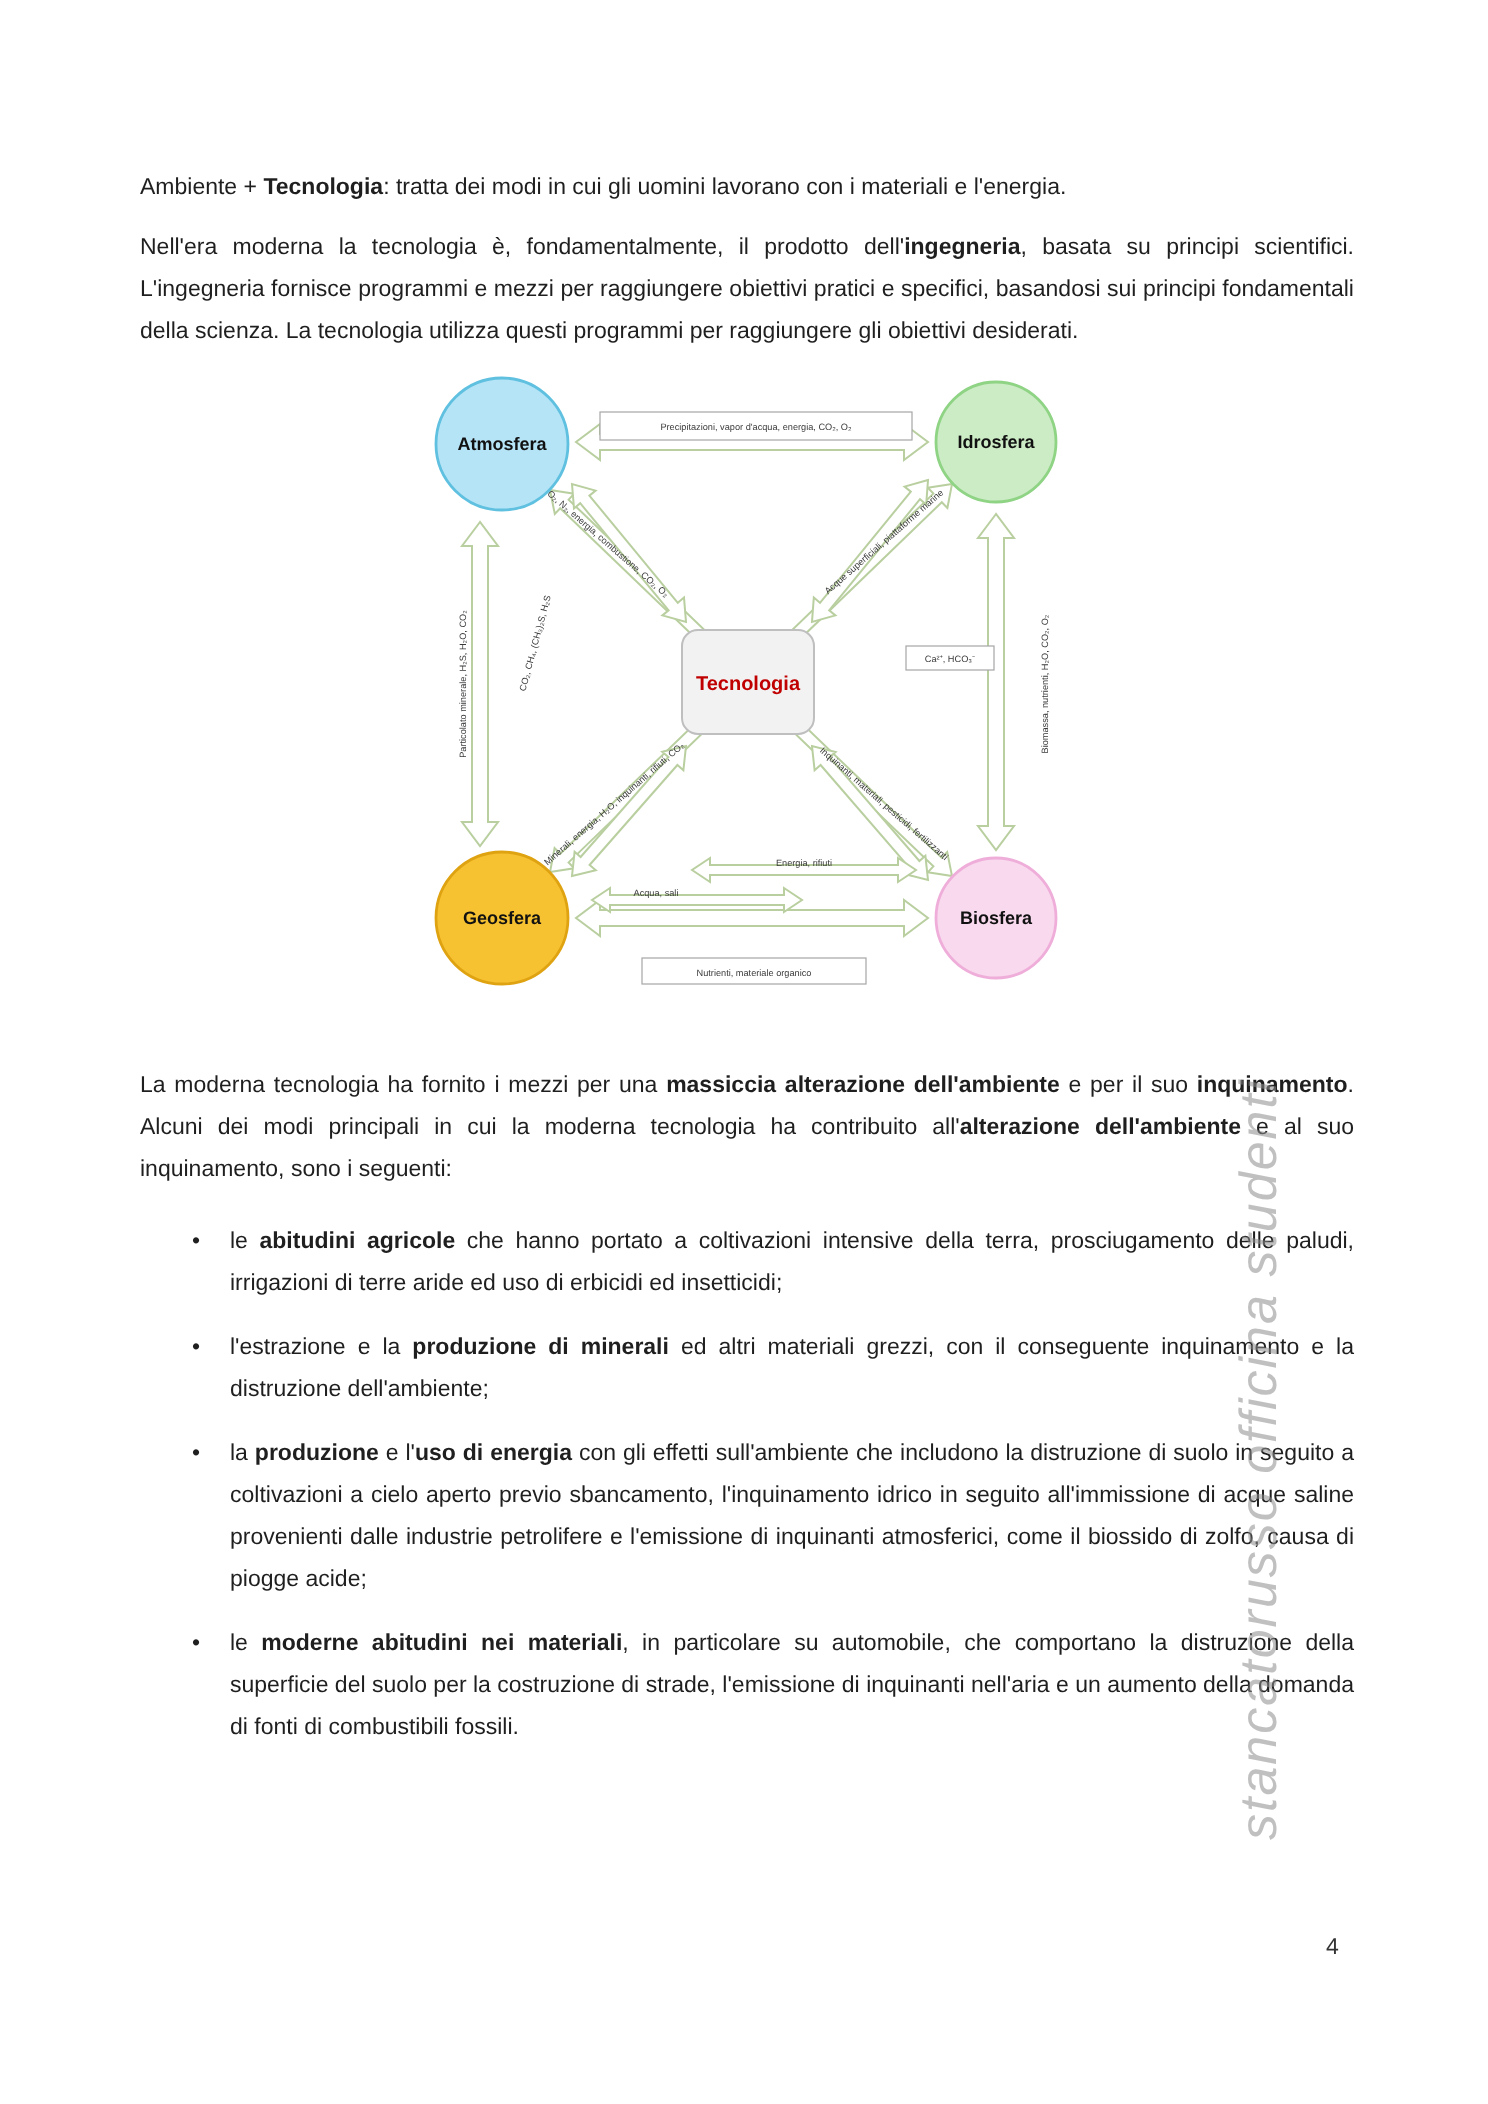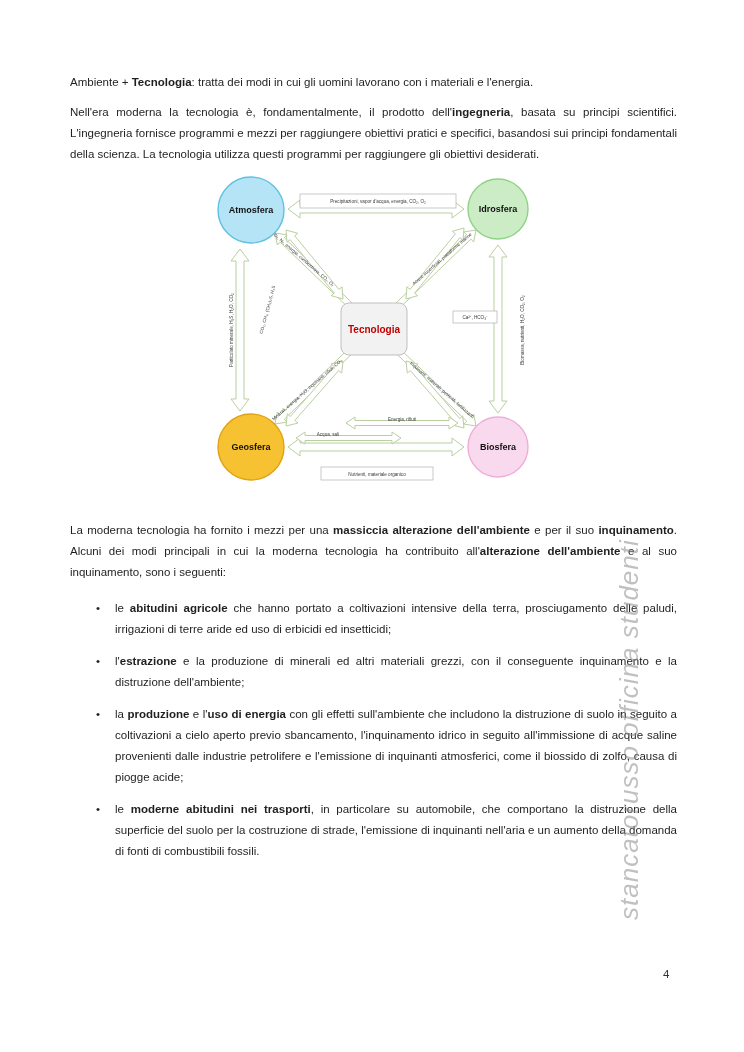--- a/index.html
+++ b/index.html
@@ -5,21 +5,21 @@
   * { box-sizing: border-box; }
   html, body { margin: 0; padding: 0; }
   body {
     width: 744px; height: 1052px;
     background: #ffffff;
     font-family: "Liberation Sans", sans-serif;
     position: relative;
     overflow: hidden;
   }
   .content {
-    position: absolute; left: 70px; top: 72px; width: 607px;
+    position: absolute; left: 70px; top: 84px; width: 607px;
     font-size: 11.5px; line-height: 21px; color: #1f1f1f;
     text-align: justify;
   }
   .para { margin: 0 0 9px 0; }
   .heading { font-weight: bold; margin: 0 0 10px 0; text-align: left; }
   .diagram-wrap { margin: 10px 0 8px 126px; width: 380px; }
   ul.bullets { margin: 15px 0 0 0; padding: 0 0 0 26px; list-style: none; }
   ul.bullets li { position: relative; padding-left: 19px; margin-bottom: 11px; }
   ul.bullets li::before { content: "\2022"; position: absolute; left: 0; top: 0; }
   .watermark {
@@ -107,21 +107,21 @@
         <text class="node-label" x="302" y="275" text-anchor="middle">Biosfera</text>
       </g>
     </svg>
   </div>
 
 
   <p class="para"><span>La moderna tecnologia ha fornito i mezzi per una </span><span style="font-weight: bold;">massiccia alterazione dell'ambiente</span><span> e per il suo </span><span style="font-weight: bold;">inquinamento</span><span>. Alcuni dei modi principali in cui la moderna tecnologia ha contribuito all'</span><span style="font-weight: bold;">alterazione dell'ambiente</span><span> e al suo inquinamento, sono i seguenti:</span></p>
 
   <ul class="bullets">
     <li><span>le </span><span style="font-weight: bold;">abitudini agricole</span><span> che hanno portato a coltivazioni intensive della terra, prosciugamento delle paludi, irrigazioni di terre aride ed uso di erbicidi ed insetticidi;</span></li>
-    <li><span>l'</span><span style="font-weight: bold;">estrazione</span><span> e la </span><span style="font-weight: normal;">produzione di minerali</span><span> ed altri materiali grezzi, con il conseguente inquinamento e la distruzione dell'ambiente;</span></li>
+    <li><span>l'</span><span style="font-weight: normal;">estrazione</span><span> e la </span><span style="font-weight: bold;">produzione di minerali</span><span> ed altri materiali grezzi, con il conseguente inquinamento e la distruzione dell'ambiente;</span></li>
     <li><span>la </span><span style="font-weight: bold;">produzione</span><span> e l'</span><span style="font-weight: bold;">uso di energia</span><span> con gli effetti sull'ambiente che includono la distruzione di suolo in seguito a coltivazioni a cielo aperto previo sbancamento, l'inquinamento idrico in seguito all'immissione di acque saline provenienti dalle industrie petrolifere e l'emissione di inquinanti atmosferici, come il biossido di zolfo, causa di piogge acide;</span></li>
-    <li><span>le </span><span style="font-weight: bold;">moderne abitudini nei trasporti</span><span>, in particolare su automobile, che comportano la distruzione della superficie del suolo per la costruzione di strade, l'emissione di inquinanti nell'aria e un aumento della domanda di fonti di combustibili fossili.</span></li>
+    <li><span>le </span><span style="font-weight: bold;">moderne abitudini nei materiali</span><span>, in particolare su automobile, che comportano la distruzione della superficie del suolo per la costruzione di strade, l'emissione di inquinanti nell'aria e un aumento della domanda di fonti di combustibili fossili.</span></li>
   </ul>
 
 </div>
 
 <div class="watermark">stancatorusso officina studenti</div>
 <div class="page-number">4</div>
 
 </body></html>

